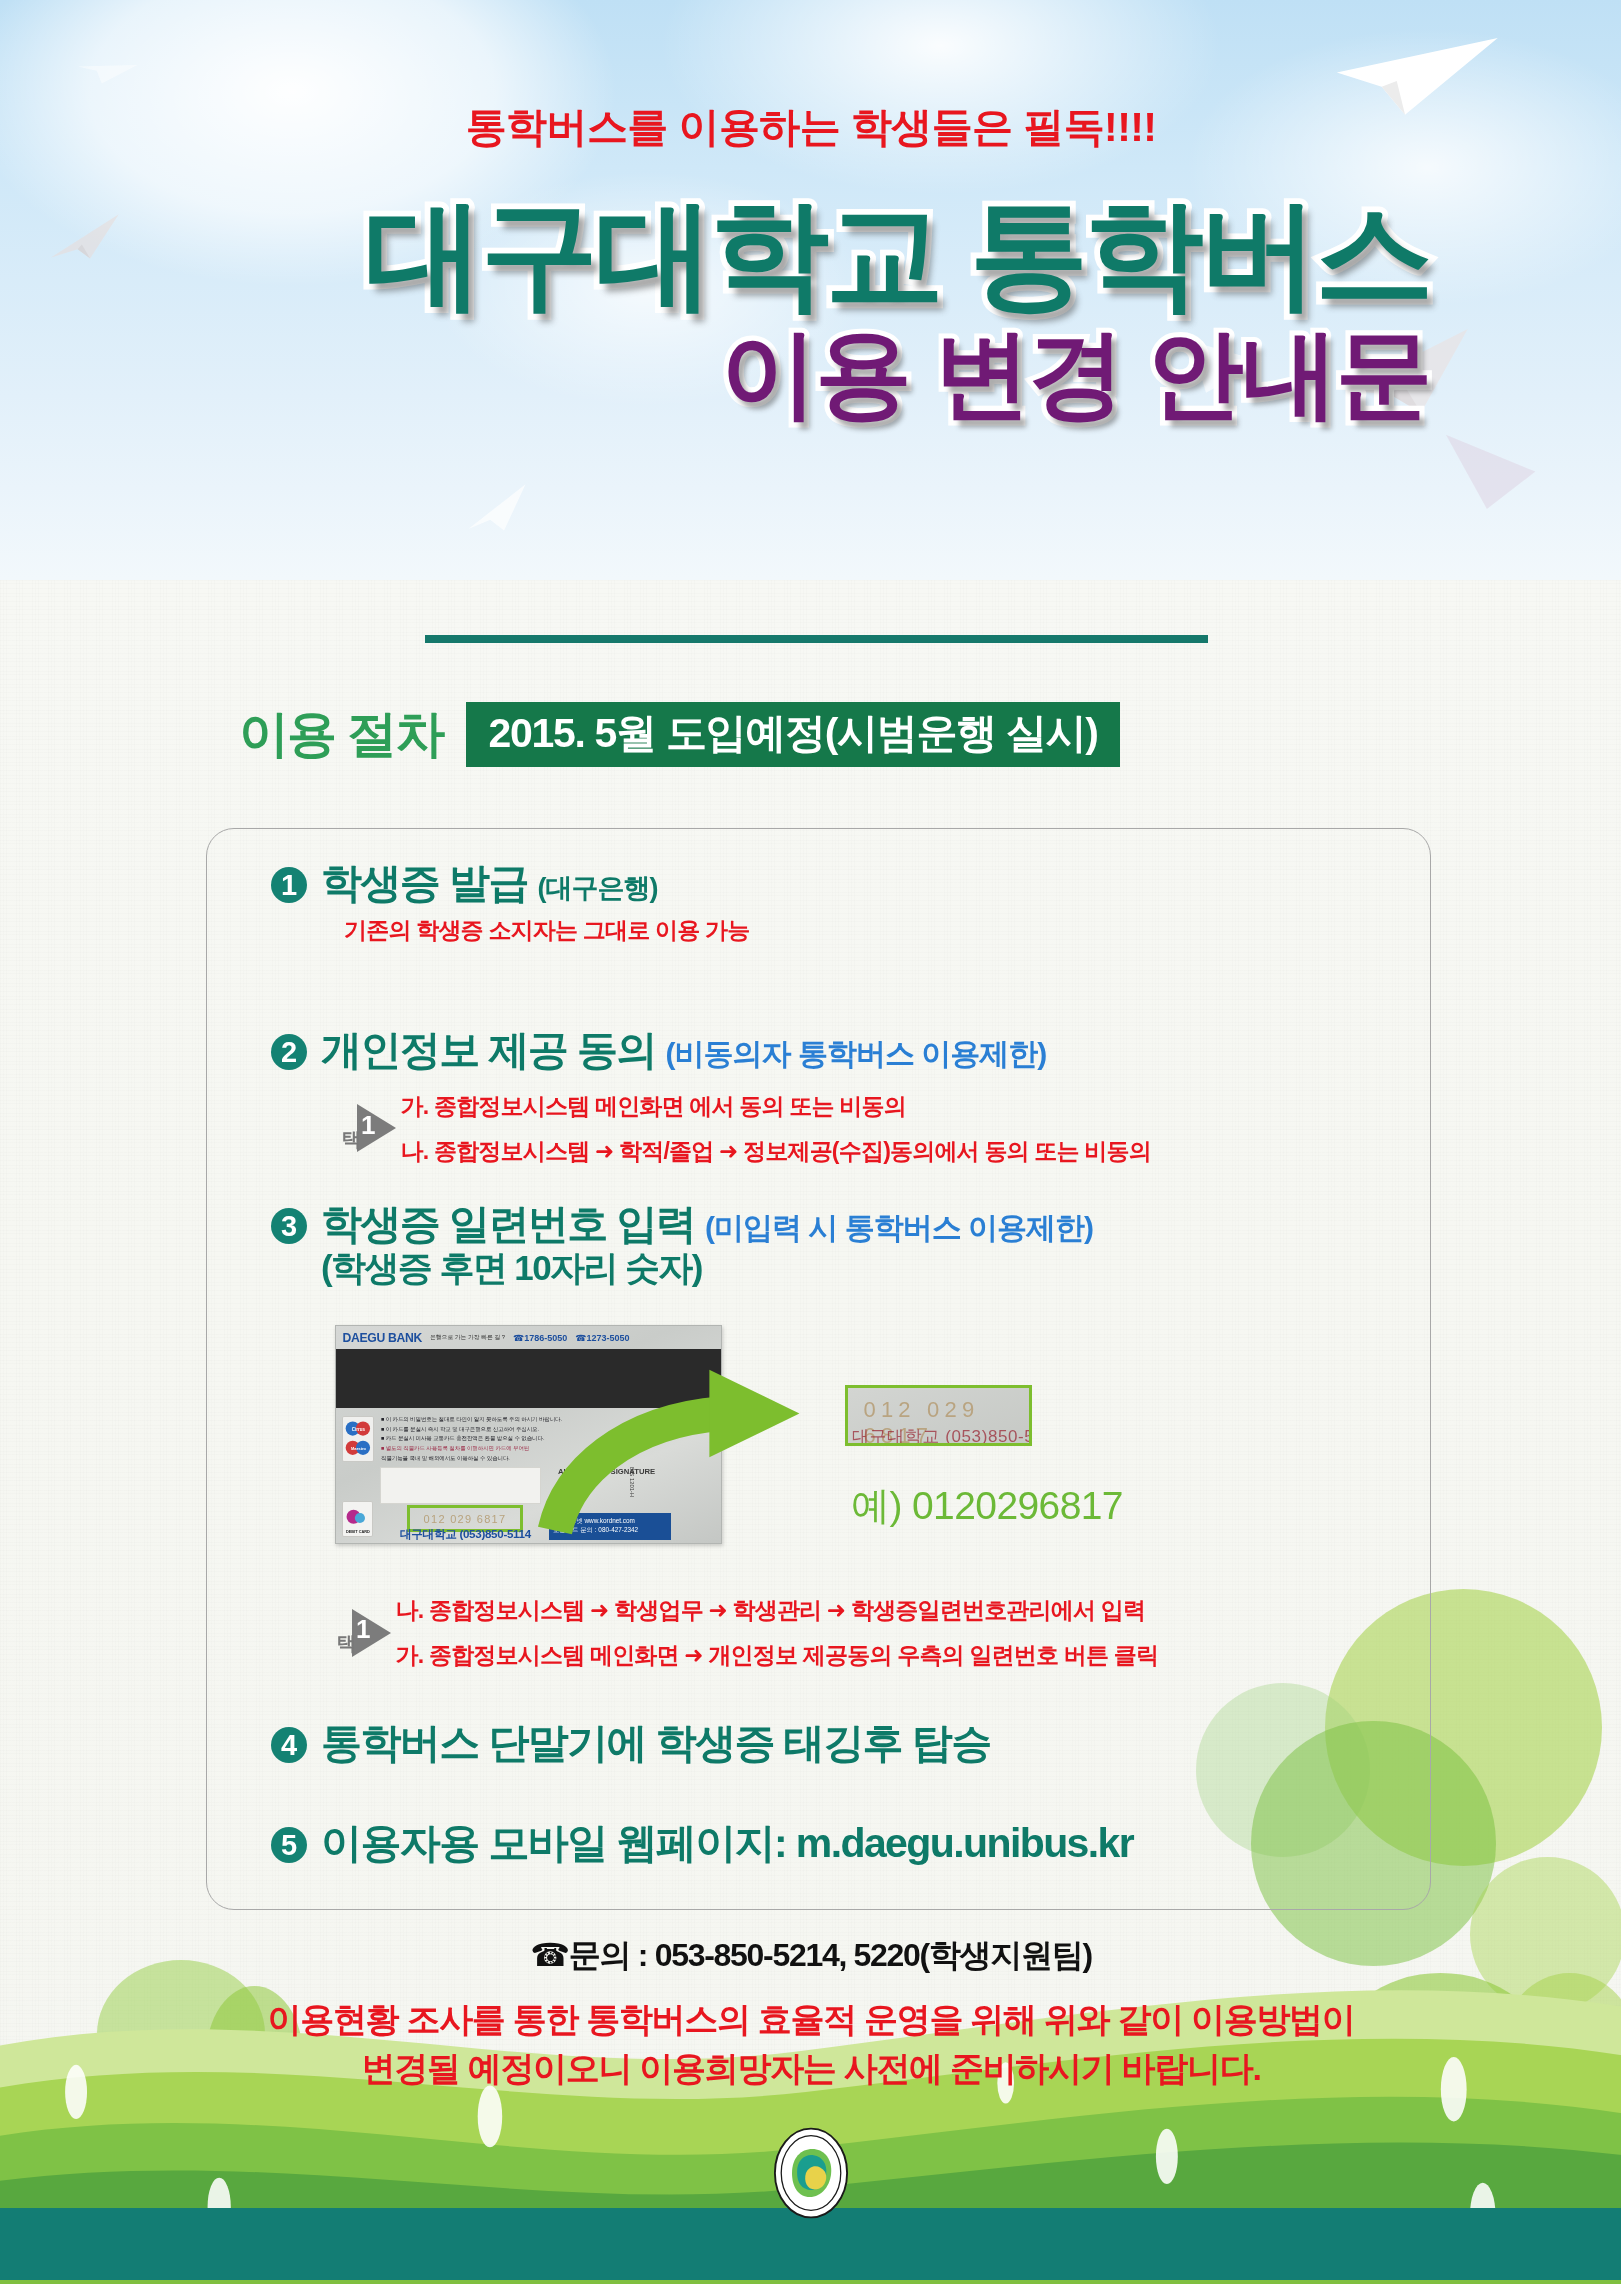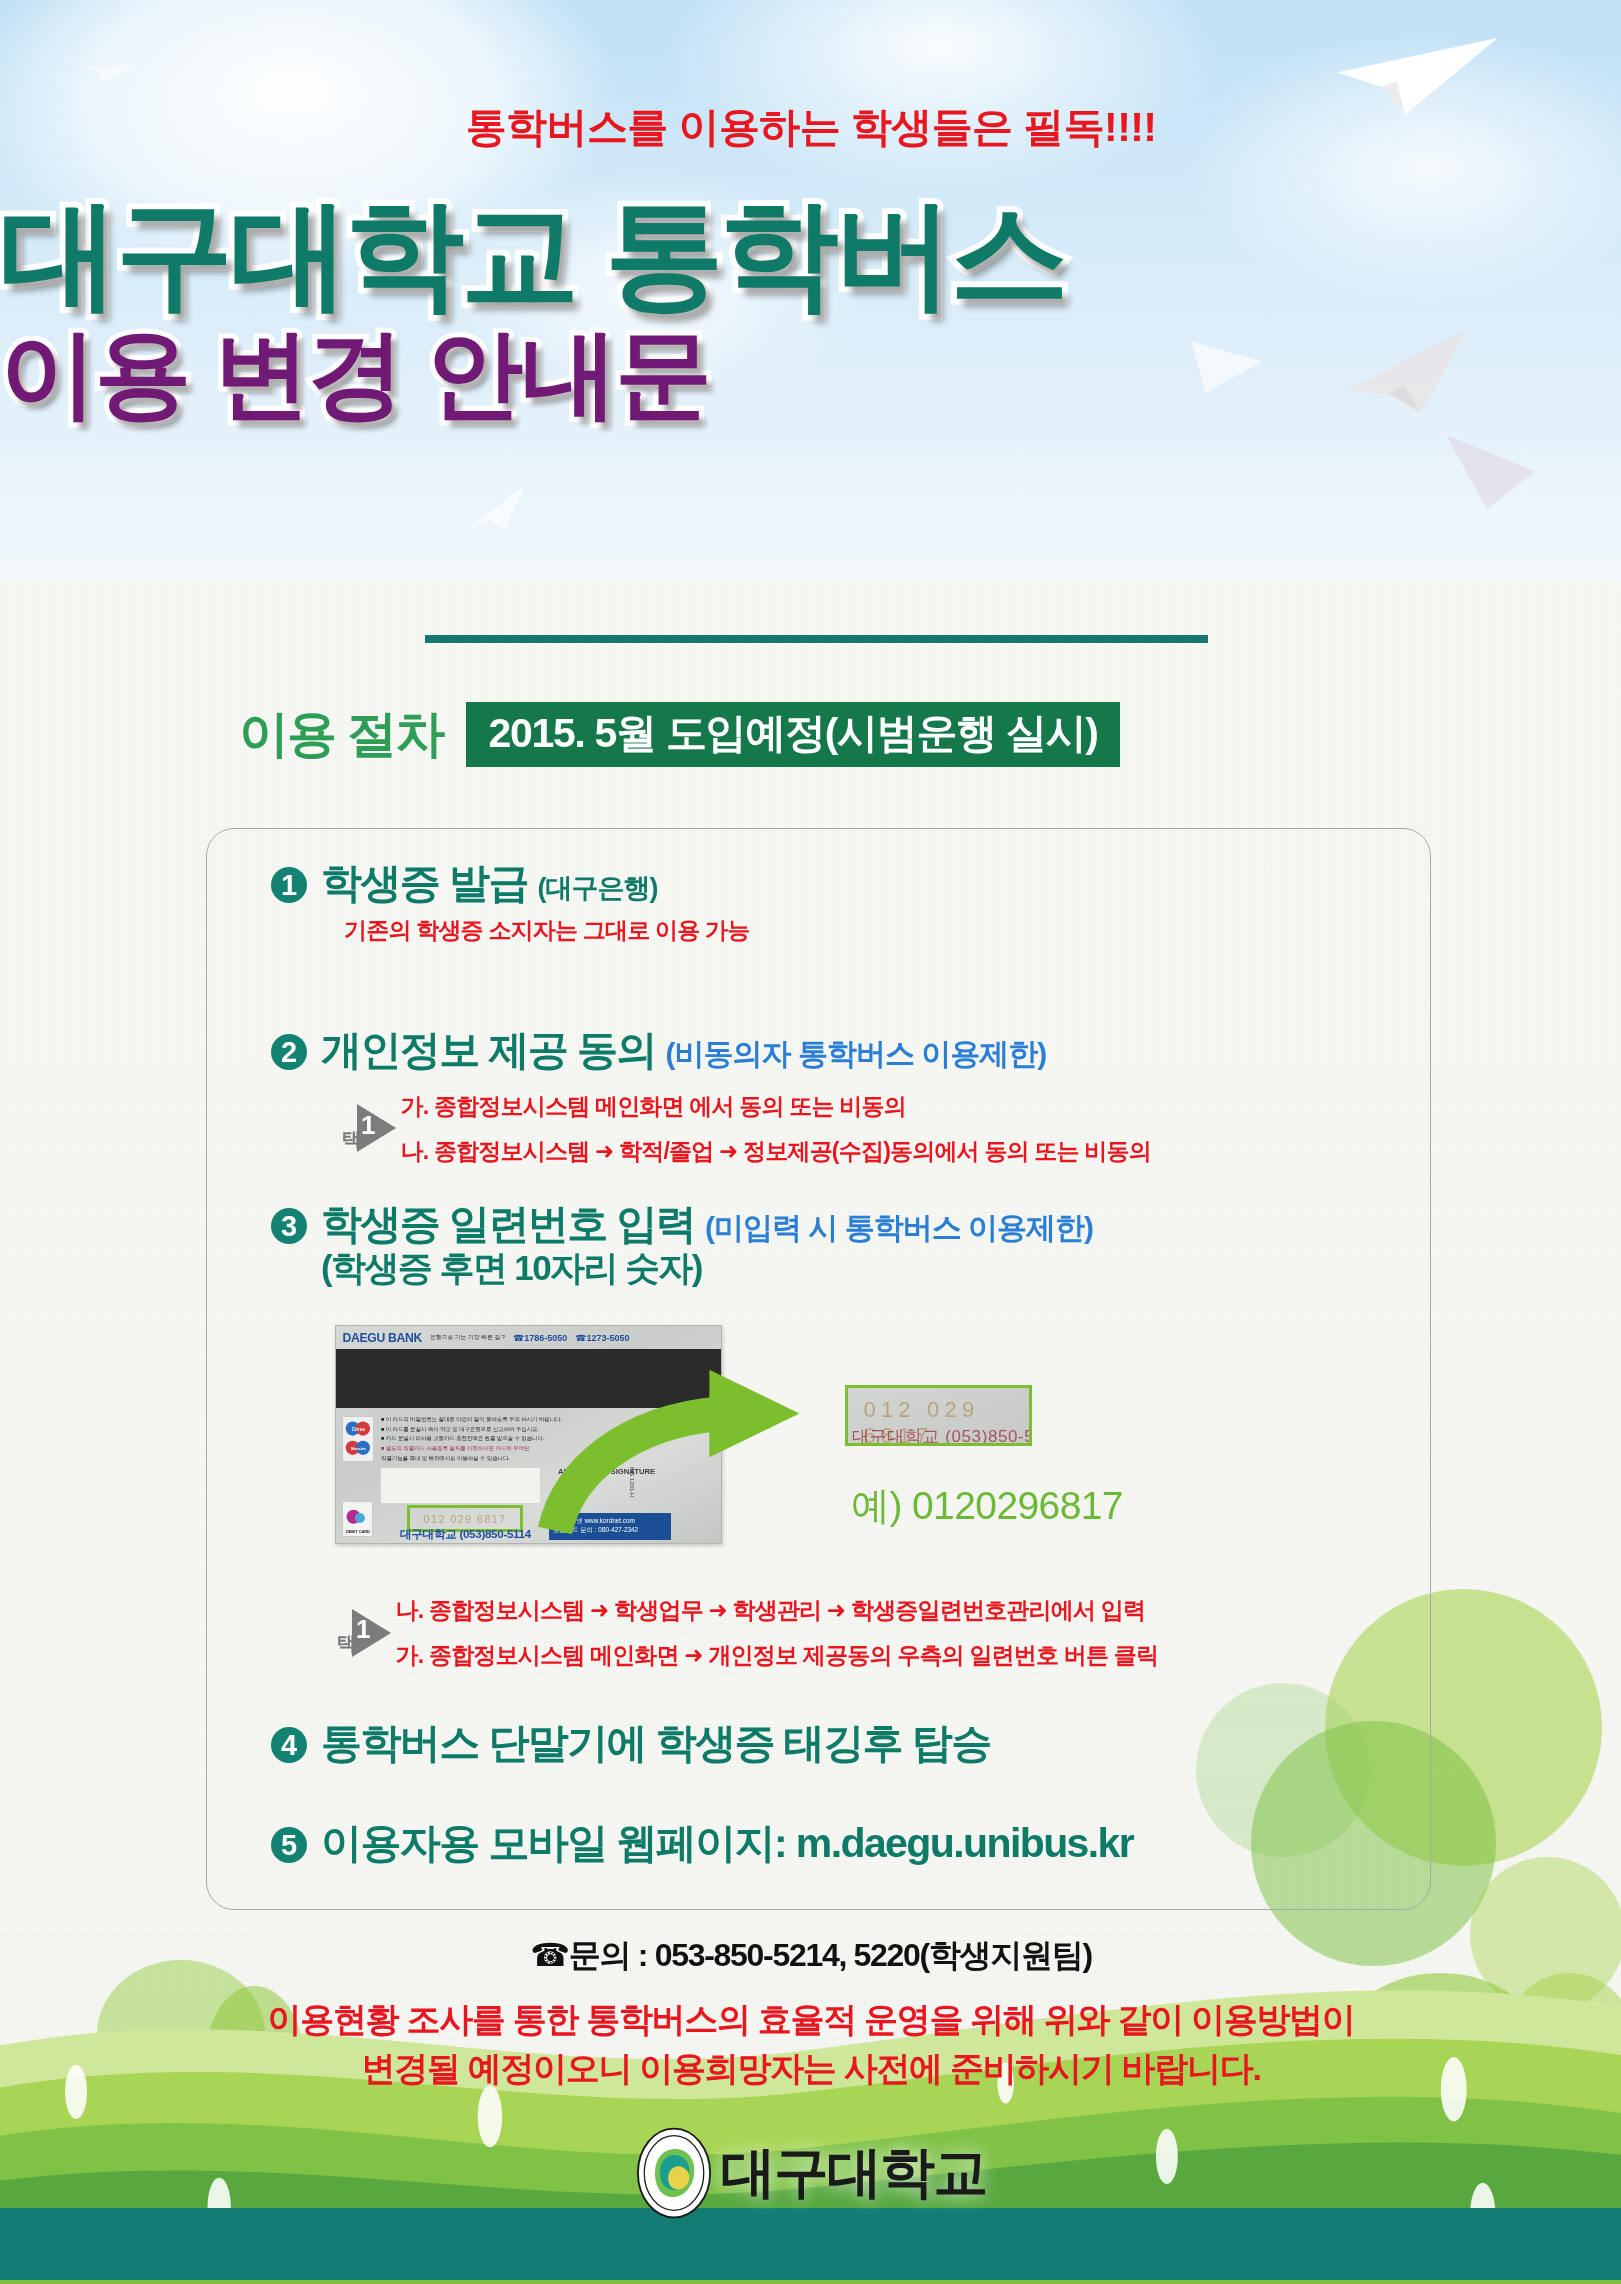--- a/index.html
+++ b/index.html
@@ -57,21 +57,21 @@
   
   .content { position: absolute; inset: 0; }
 
   .kicker {
     position: absolute; left: 0; top: 100px; width: 1622px;
     text-align: center;
     font-size: 41px; font-weight: bold; color: #e8161f;
     letter-spacing: -0.6px;
   }
 
-  .title-wrap { position: absolute; left: 0; top: 193px; width: 1430px; text-align: left; }
+  .title-wrap { position: absolute; left: 0; top: 193px; width: 1430px; text-align: right; }
   .title1 {
     font-size: 119px; font-weight: bold; line-height: 1.02;
     color: #0f7a68; letter-spacing: -3.9px;
     -webkit-text-stroke: 11.6px #ffffff;
     paint-order: stroke fill;
     text-shadow: 6.4px 7.7px 6.4px rgba(60,60,60,0.45);
   }
   .title2 {
     font-size: 97px; font-weight: bold; line-height: 1.05;
     color: #701a75; letter-spacing: -2.6px; margin-top: 9px;
@@ -488,18 +488,17 @@
     <div class="logo-row">
       <svg class="seal" viewBox="0 0 120 144">
         <ellipse cx="60" cy="72" rx="57" ry="70" fill="#ffffff" stroke="#1a1a1a" stroke-width="3"></ellipse>
         <ellipse cx="60" cy="72" rx="47" ry="59" fill="#ffffff" stroke="#1a1a1a" stroke-width="2"></ellipse>
         <path d="M60,22 C86,22 104,45 104,72 C104,99 86,122 60,122 C34,122 16,99 16,72 C16,45 34,22 60,22 Z" fill="#ffffff"></path>
         <path d="M30,72 C30,48 44,34 62,34 C80,34 92,48 92,68 C92,92 76,110 58,110 C40,110 30,94 30,72 Z" fill="#6ec04f"></path>
         <path d="M38,70 C38,52 50,42 64,44 C78,46 86,58 84,74 C82,92 68,102 54,98 C42,94 38,84 38,70 Z" fill="#1a9e8f"></path>
         <path d="M52,72 C58,58 74,58 82,70 C88,82 80,98 66,98 C54,98 48,86 52,72 Z" fill="#e8d24a"></path>
         <text x="60" y="142" font-size="6" text-anchor="middle" fill="#1a1a1a" font-family="sans-serif"></text>
       </svg>
-      <span class="logo-text">대구대학교</span>
     </div>
 
   </div>
 </div>
 
 
 </body></html>

